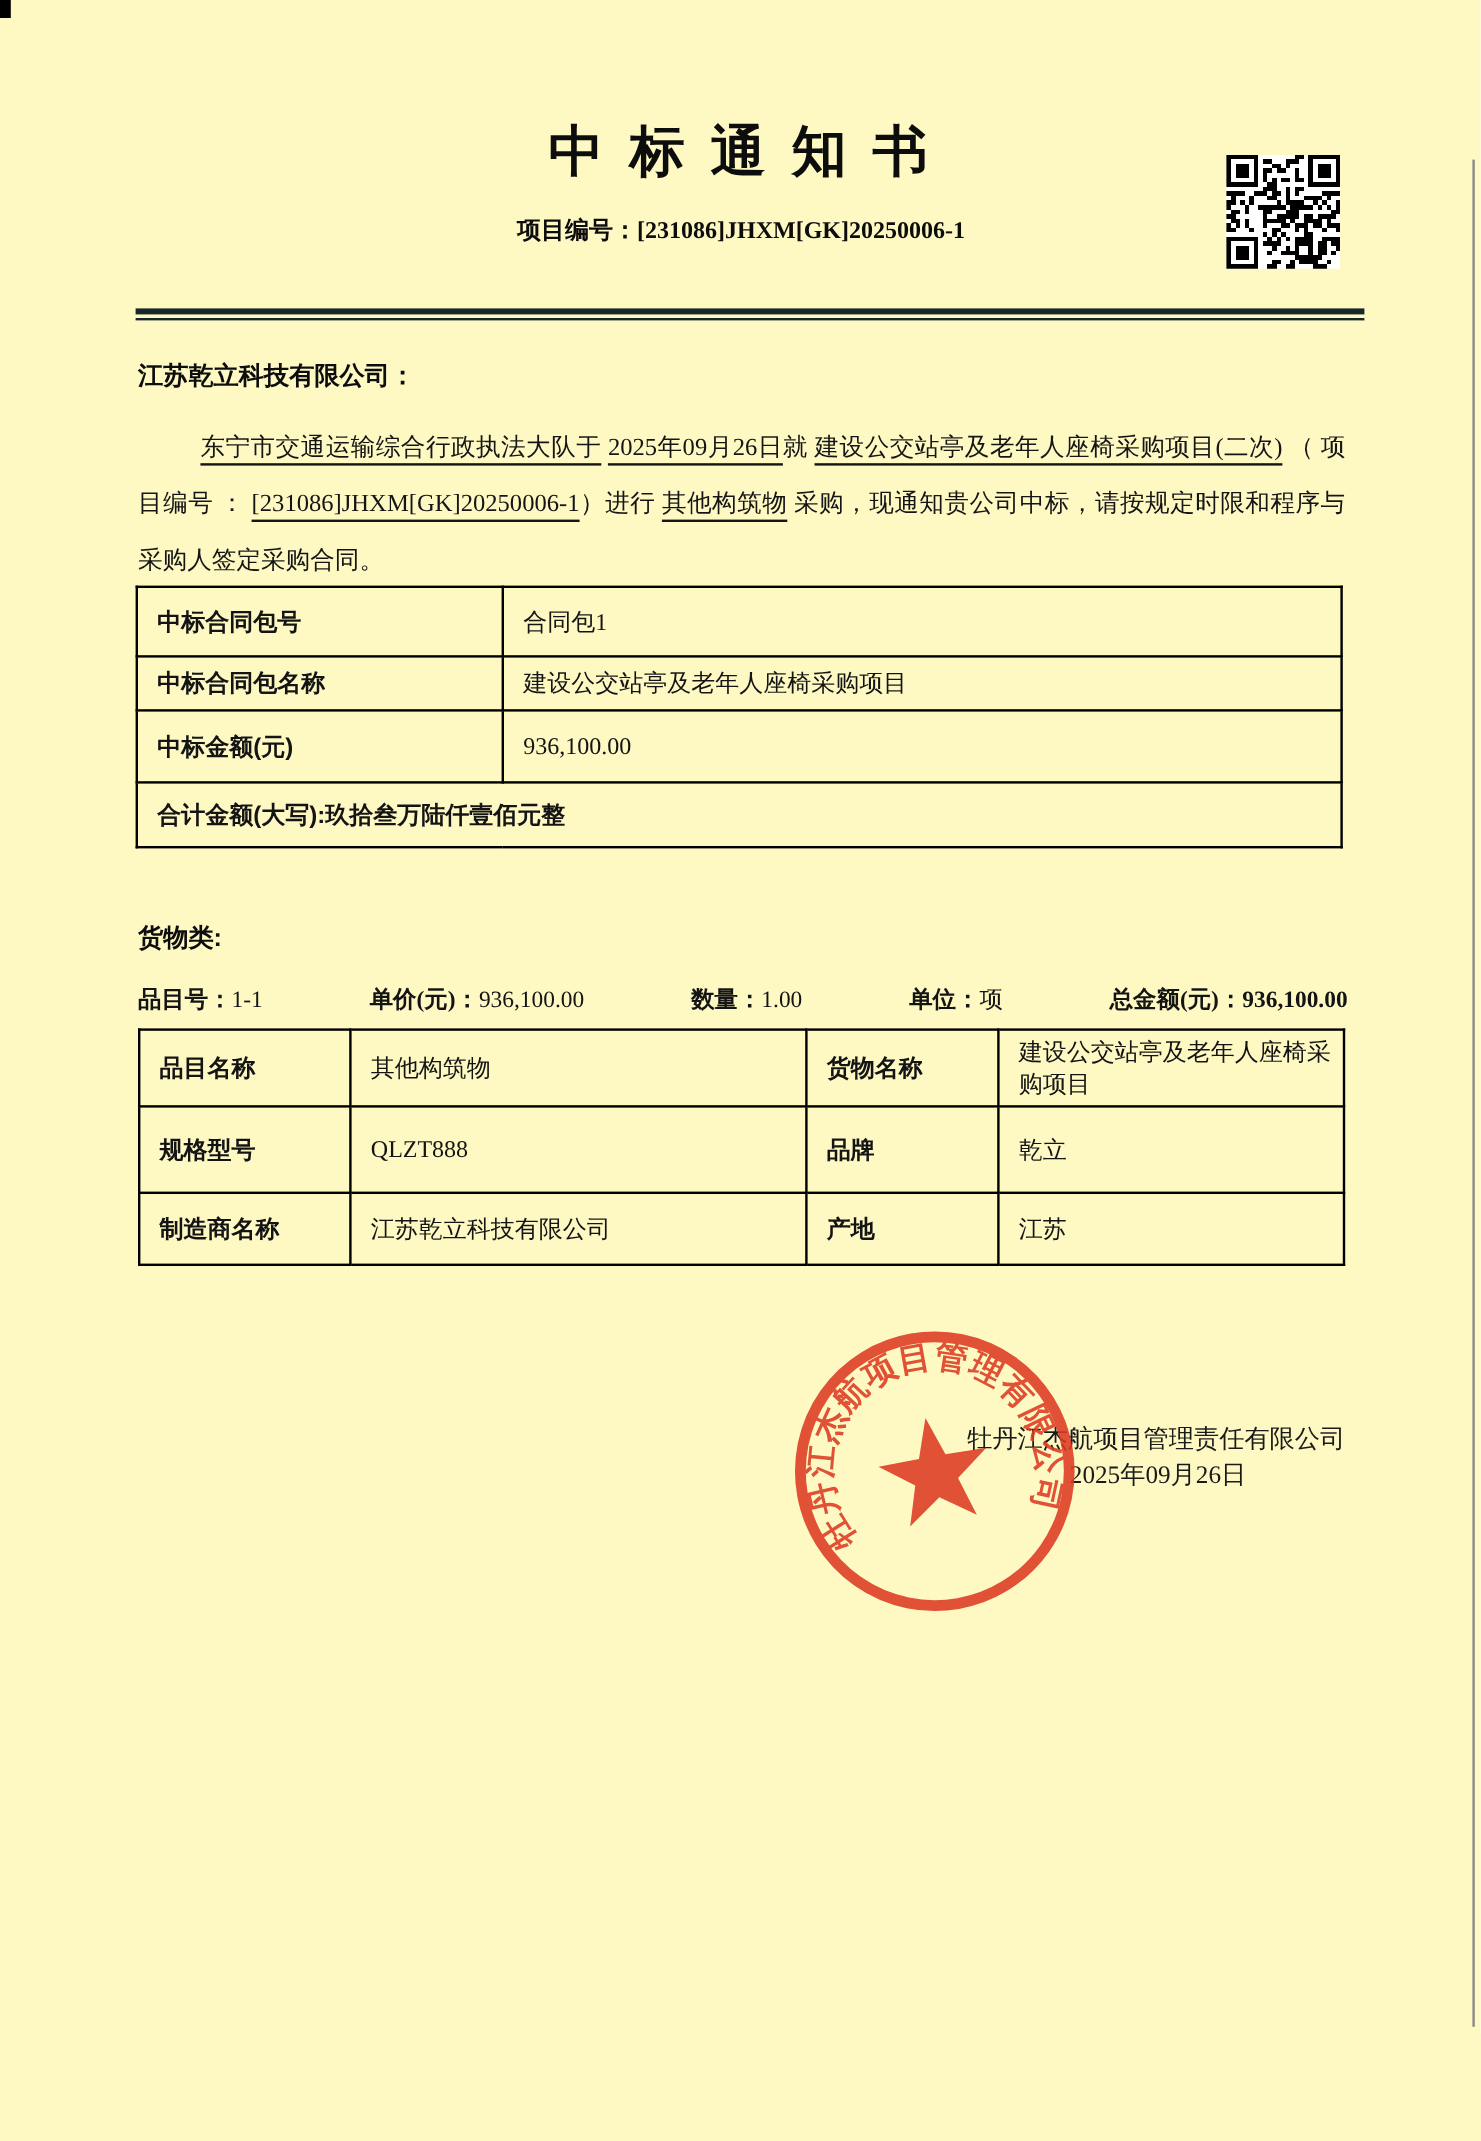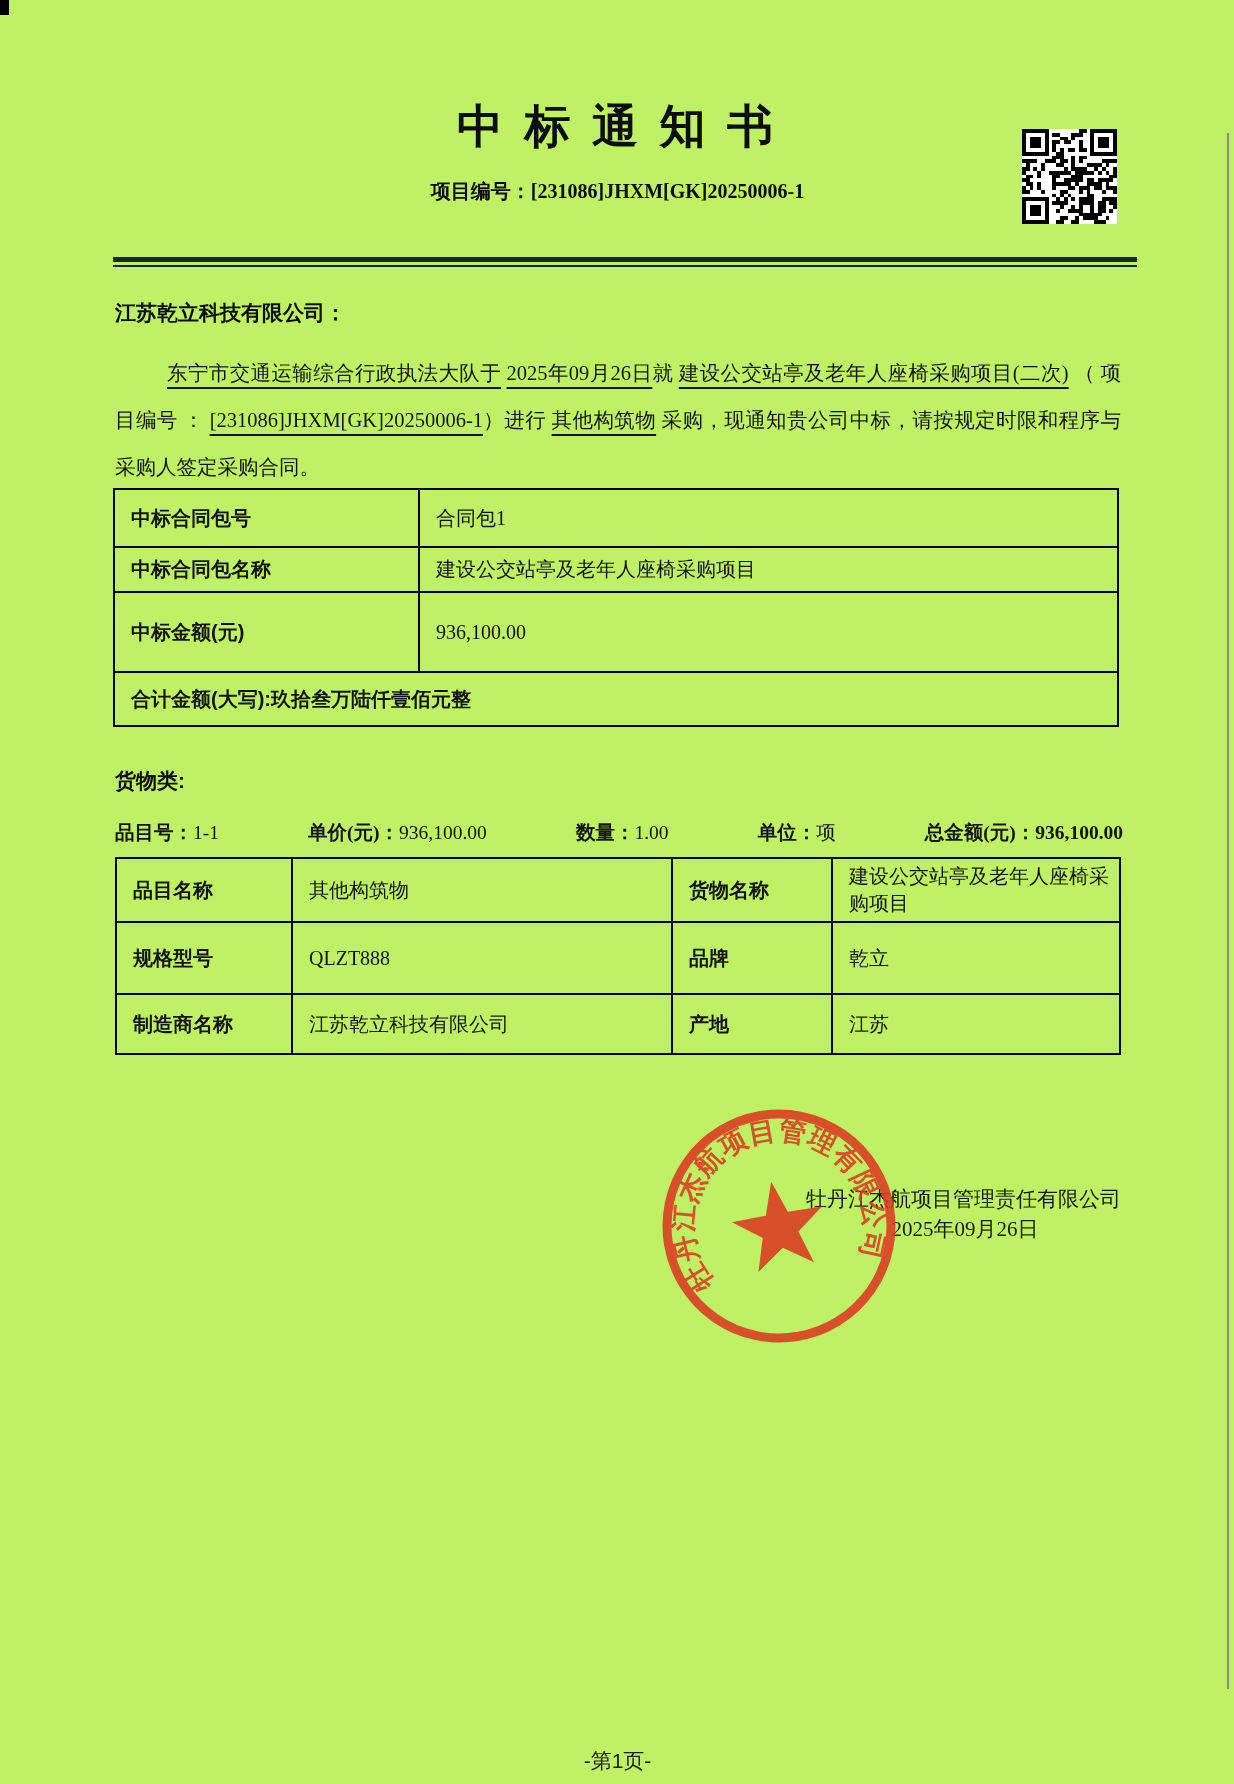--- a/index.html
+++ b/index.html
@@ -1,17 +1,17 @@
 <!DOCTYPE html>
 <html style="--seal: #dc3a23; --rule: #16282a;"><head>
 <meta charset="utf-8">
 <style>
   html,body{margin:0;padding:0;background:#ffffff;}
   .page{
-    position:relative;width:1234px;height:1784px;background:#bef264;overflow:hidden;
+    position:relative;width:1234px;height:1784px;background:#fef9c3;overflow:hidden;
     font-family:"Liberation Serif","DejaVu Serif",serif;color:#111;
   }
   
   .doc-title{
     position:absolute;left:115px;top:96px;width:1005px;text-align:center;
     font-size:46px;font-weight:bold;letter-spacing:5px;color:#0d0d0d;white-space:pre;
   }
   .proj-line{
     position:absolute;left:115px;top:178px;width:1005px;text-align:center;
     font-size:20px;font-weight:bold;color:#0d0d0d;
@@ -25,21 +25,21 @@
   .notice{
     position:absolute;left:115px;top:350px;width:1006px;
     font-size:20.5px;line-height:47px;text-align:justify;text-indent:52px;color:#151515;
   }
   .notice .u{text-decoration:underline;text-underline-offset:7px;text-decoration-thickness:1.5px;}
   
   table{border-collapse:collapse;table-layout:fixed;}
   td{border:2px solid #000;vertical-align:middle;padding:0 0 0 16px;font-size:20px;color:#141414;}
   .t1{position:absolute;left:113px;top:488px;width:1006px;}
   .t1 .lbl{width:287px;font-weight:bold;font-family:"Liberation Sans","DejaVu Sans",sans-serif;}
-  .t1 .r1{height:58px;}.t1 .r2{height:45px;}.t1 .r3{height:80px;}.t1 .r4{height:54px;}
+  .t1 .r1{height:58px;}.t1 .r2{height:45px;}.t1 .r3{height:60px;}.t1 .r4{height:54px;}
   .t1 .total{font-weight:bold;font-family:"Liberation Sans","DejaVu Sans",sans-serif;}
   .goods-heading{position:absolute;left:115px;top:767px;font-size:21px;font-weight:bold;color:#0d0d0d;
     font-family:"Liberation Sans","DejaVu Sans",sans-serif;}
   .info-line{
     position:absolute;left:115px;top:819px;width:1008px;display:flex;justify-content:space-between;
     font-size:19.5px;color:#141414;gap:18px;
   }
   .info-line b{font-weight:bold;}
   .info-line .vb{font-weight:bold;}
   .t2{position:absolute;left:115px;top:857px;width:1006px;}
@@ -362,18 +362,17 @@
         <defs>
           <path id="sealArc" d="M 56.5 174 A 86 86 0 1 1 205.5 174" fill="none"></path>
         </defs>
         <text font-size="27" font-weight="bold" fill="var(--seal,#dc3a23)" font-family="Liberation Serif, DejaVu Serif, serif" letter-spacing="1">
           <textPath href="#sealArc" startOffset="50%" text-anchor="middle">牡丹江杰航项目管理有限公司</textPath>
         </text>
       </g>
     </svg>
   </div>
 
-  <div class="footer">-第1页-</div>
 
   <div class="corner-artifact"></div>
   <div class="edge-artifact"></div>
 
 </div>
 
 </body></html>

